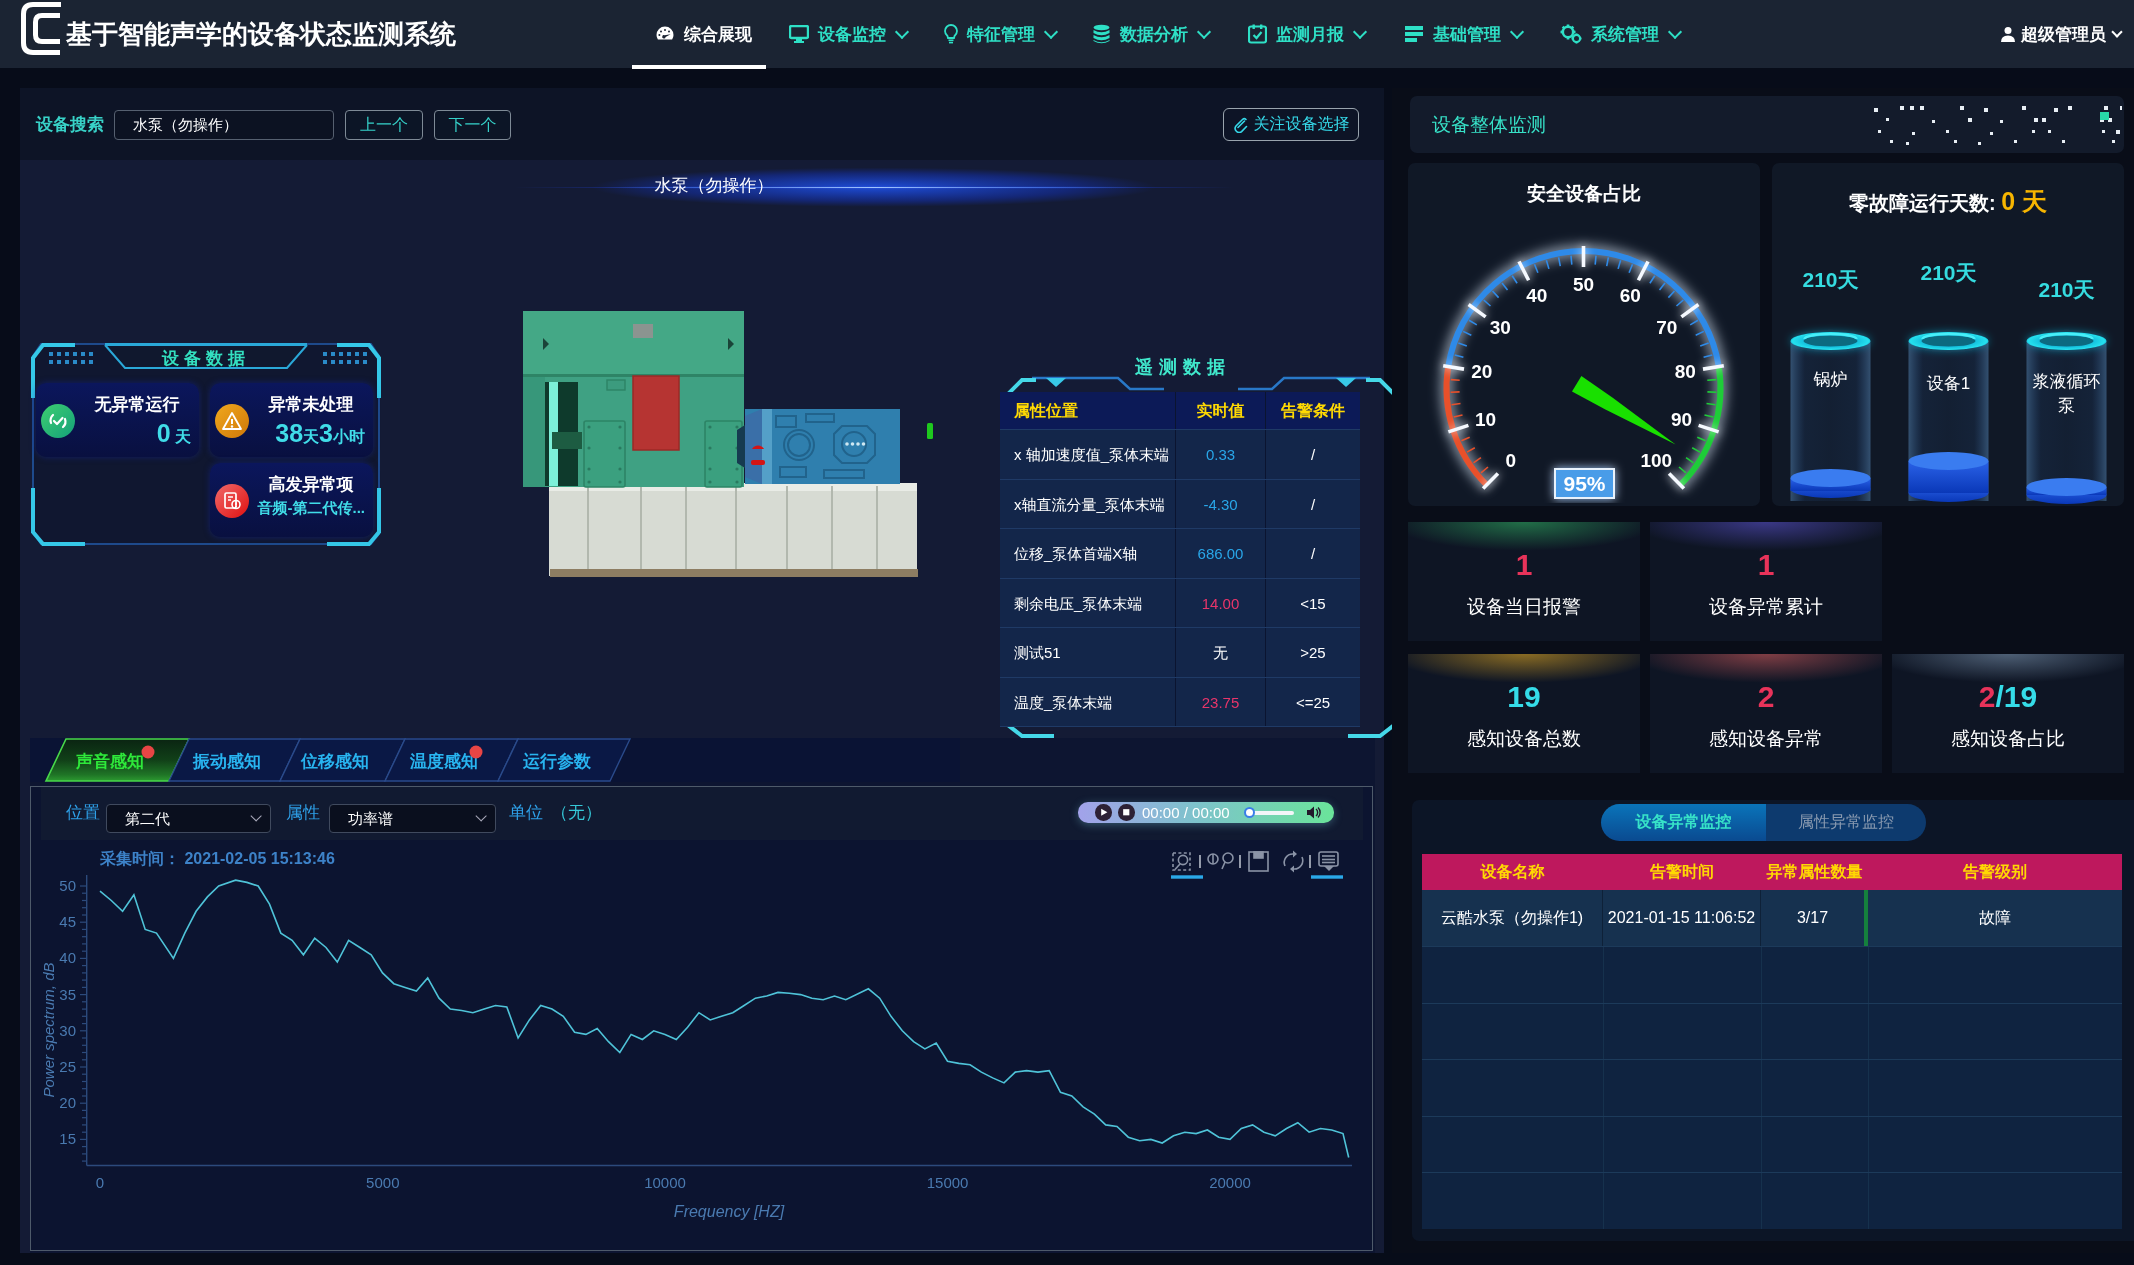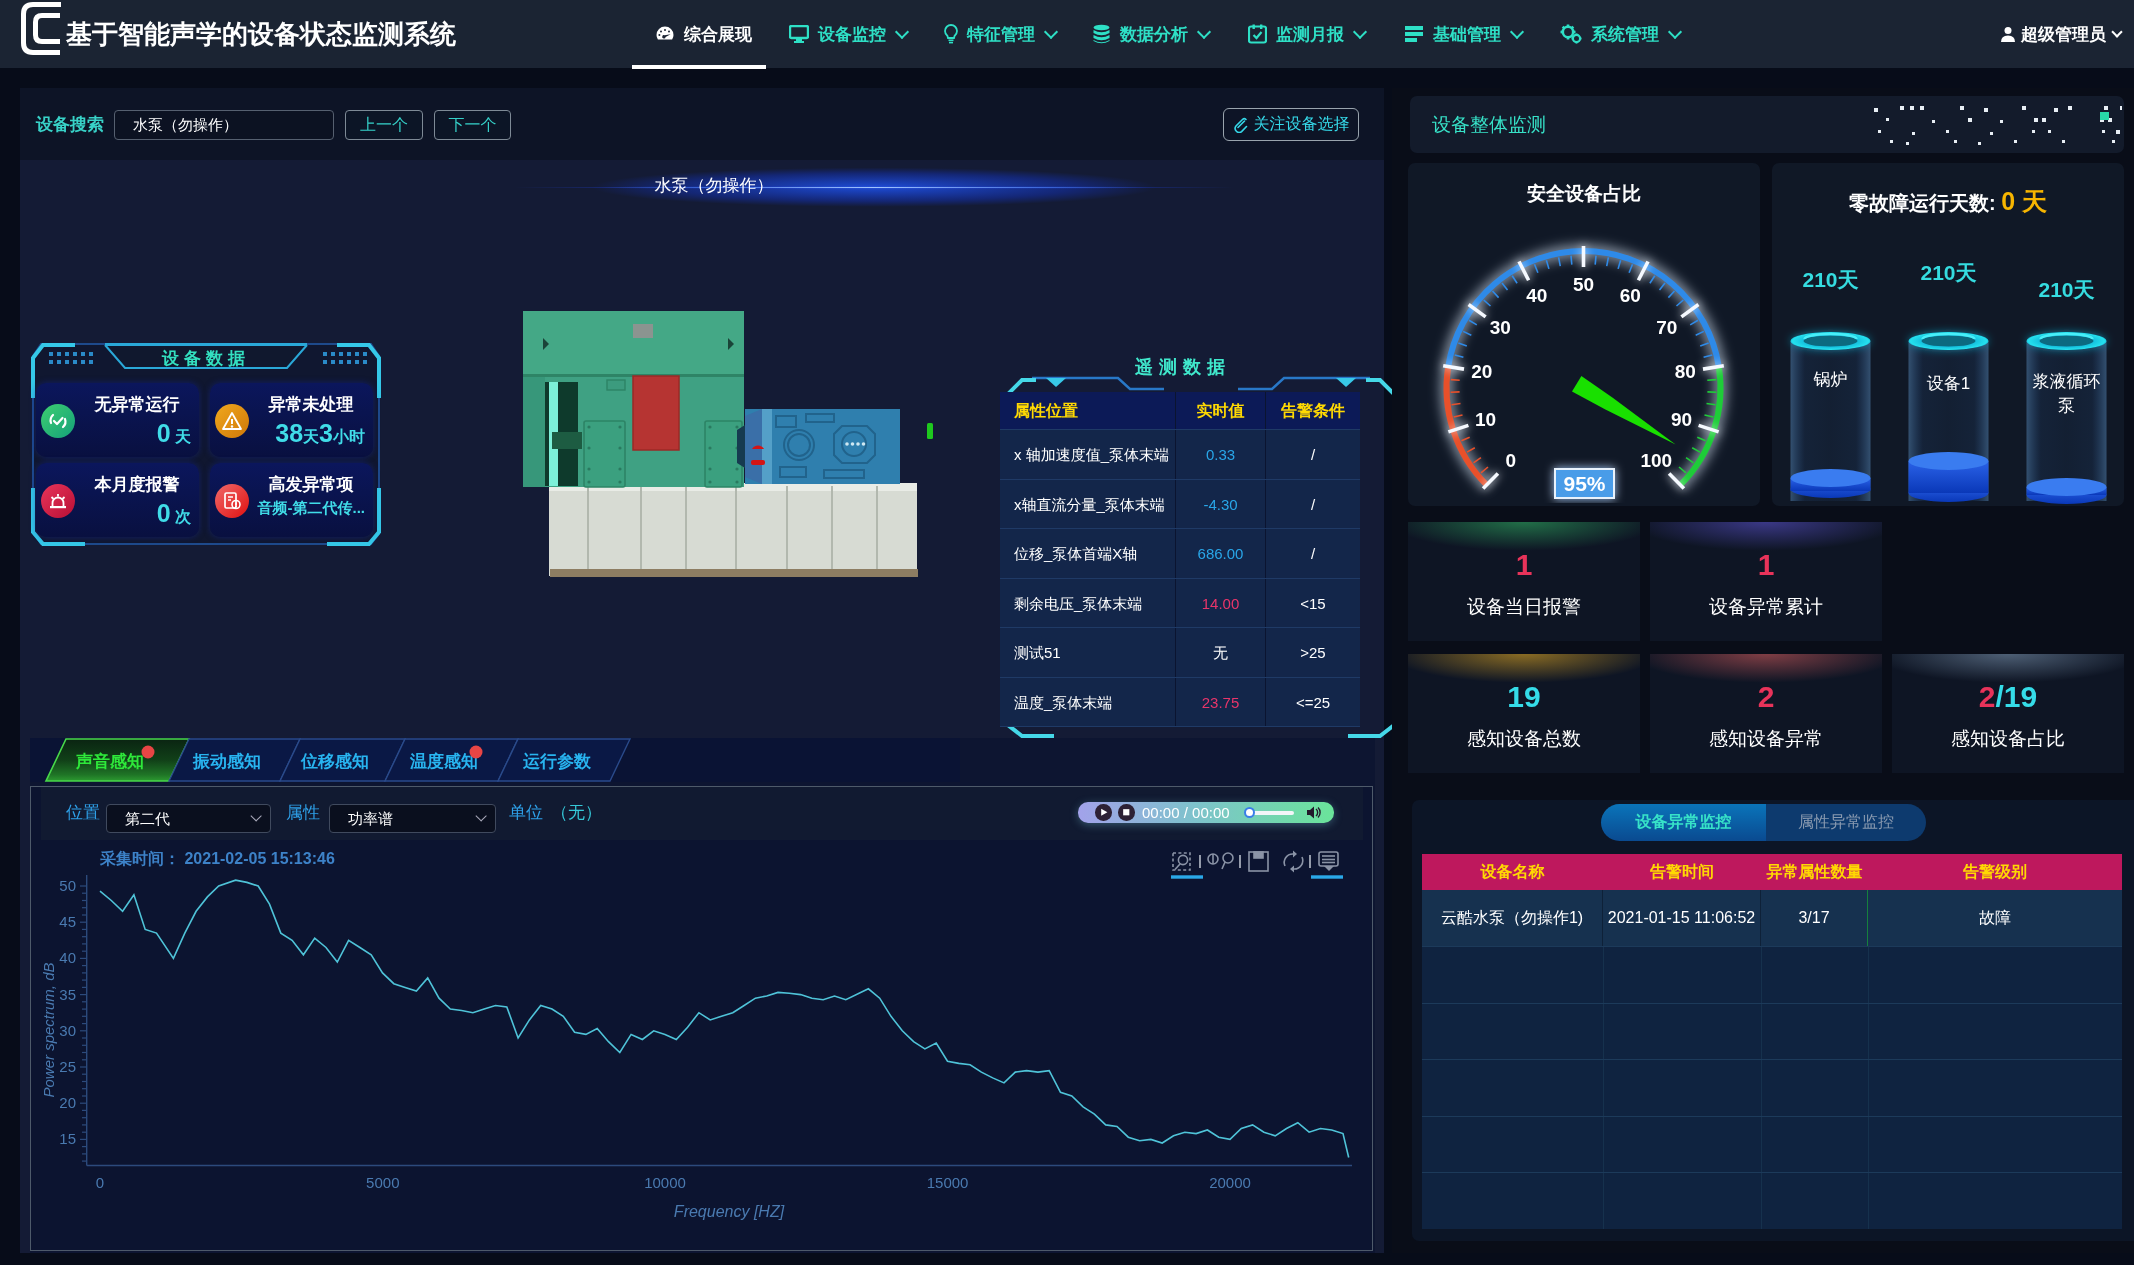--- a/index.html
+++ b/index.html
@@ -187,33 +187,20 @@
     <div class="dcard" style="left:185px;top:45px;">
       <div class="dico" style="background:linear-gradient(135deg,#f0a81e,#d07808);">
         <svg width="24" height="22" viewBox="0 0 24 22">
             <path d="M12 3 L21 19 H3 Z" fill="none" stroke="#fff" stroke-width="1.8" stroke-linejoin="round"></path>
             <line x1="12" y1="9" x2="12" y2="14" stroke="#fff" stroke-width="2"></line>
             <circle cx="12" cy="16.5" r="1.2" fill="#fff"></circle>
           </svg>
       </div>
       <div class="dtitle">异常未处理</div>
       <div class="dval"><b>38</b>天<b>3</b>小时</div>
-    </div>
-    <div class="dcard" style="left:11px;top:125px;">
-      <div class="dico" style="background:linear-gradient(135deg,#e8355a,#b80f35);">
-        <svg width="22" height="22" viewBox="0 0 22 22">
-            <path d="M5.5 16 V13 A5.5 5.5 0 0 1 16.5 13 V16" fill="none" stroke="#fff" stroke-width="1.8"></path>
-            <rect x="3" y="16" width="16" height="2.2" fill="#fff"></rect>
-            <line x1="11" y1="4" x2="11" y2="6.5" stroke="#fff" stroke-width="1.8"></line>
-            <line x1="4.5" y1="7" x2="6.5" y2="9" stroke="#fff" stroke-width="1.8"></line>
-            <line x1="17.5" y1="7" x2="15.5" y2="9" stroke="#fff" stroke-width="1.8"></line>
-          </svg>
-      </div>
-      <div class="dtitle">本月度报警</div>
-      <div class="dval"><b>0</b> 次</div>
     </div>
     <div class="dcard" style="left:185px;top:125px;">
       <div class="dico" style="background:linear-gradient(135deg,#f06a6a,#e01010);">
         <svg width="22" height="22" viewBox="0 0 22 22">
             <rect x="4" y="3" width="11" height="15" rx="1.5" fill="none" stroke="#fff" stroke-width="1.7"></rect>
             <line x1="7" y1="7" x2="12" y2="7" stroke="#fff" stroke-width="1.5"></line>
             <line x1="7" y1="10" x2="10" y2="10" stroke="#fff" stroke-width="1.5"></line>
             <circle cx="15" cy="14.5" r="4" fill="none" stroke="#fff" stroke-width="1.6"></circle>
             <line x1="15" y1="12.5" x2="15" y2="15" stroke="#fff" stroke-width="1.5"></line>
             <circle cx="15" cy="16.6" r="0.9" fill="#fff"></circle>
@@ -749,21 +736,21 @@
     <div class="abs" style="left:354px;top:4px;width:160px;height:37px;background:#0d3a6e;border-radius:0 19px 19px 0;display:flex;align-items:center;justify-content:center;color:#8a9ab0;font-size:16px;">属性异常监控</div>
     <div class="abs" style="left:10px;top:54px;width:700px;height:36px;background:#be185d;display:flex;color:#ffd902;font-size:16px;font-weight:bold;line-height:36px;text-align:center;">
       <div style="width:181px;">设备名称</div>
         <div style="width:158px;">告警时间</div>
         <div style="width:107px;">异常属性数量</div>
         <div style="width:254px;">告警级别</div>
     </div>
     <div class="abs" style="left:10px;top:90px;width:700px;height:56px;background:#16314f;display:flex;color:#fff;font-size:16px;line-height:56px;text-align:center;">
       <div style="width:181px;border-right:1px solid #0e2138;">云酷水泵（勿操作1)</div>
         <div style="width:158px;border-right:1px solid #0e2138;">2021-01-15 11:06:52</div>
-        <div style="width:107px;border-right:1px solid #15803d;">3/17</div>
+        <div style="width:107px;border-right:4px solid #15803d;">3/17</div>
         <div style="width:254px;">故障</div>
     </div>
     <div class="erow" style="top:146px;"></div>
     <div class="erow" style="top:202.5px;"></div>
     <div class="erow" style="top:259px;"></div>
     <div class="erow" style="top:315.5px;"></div>
     <div class="erow" style="top:372px;"></div>
   </div>
 </div>
 

